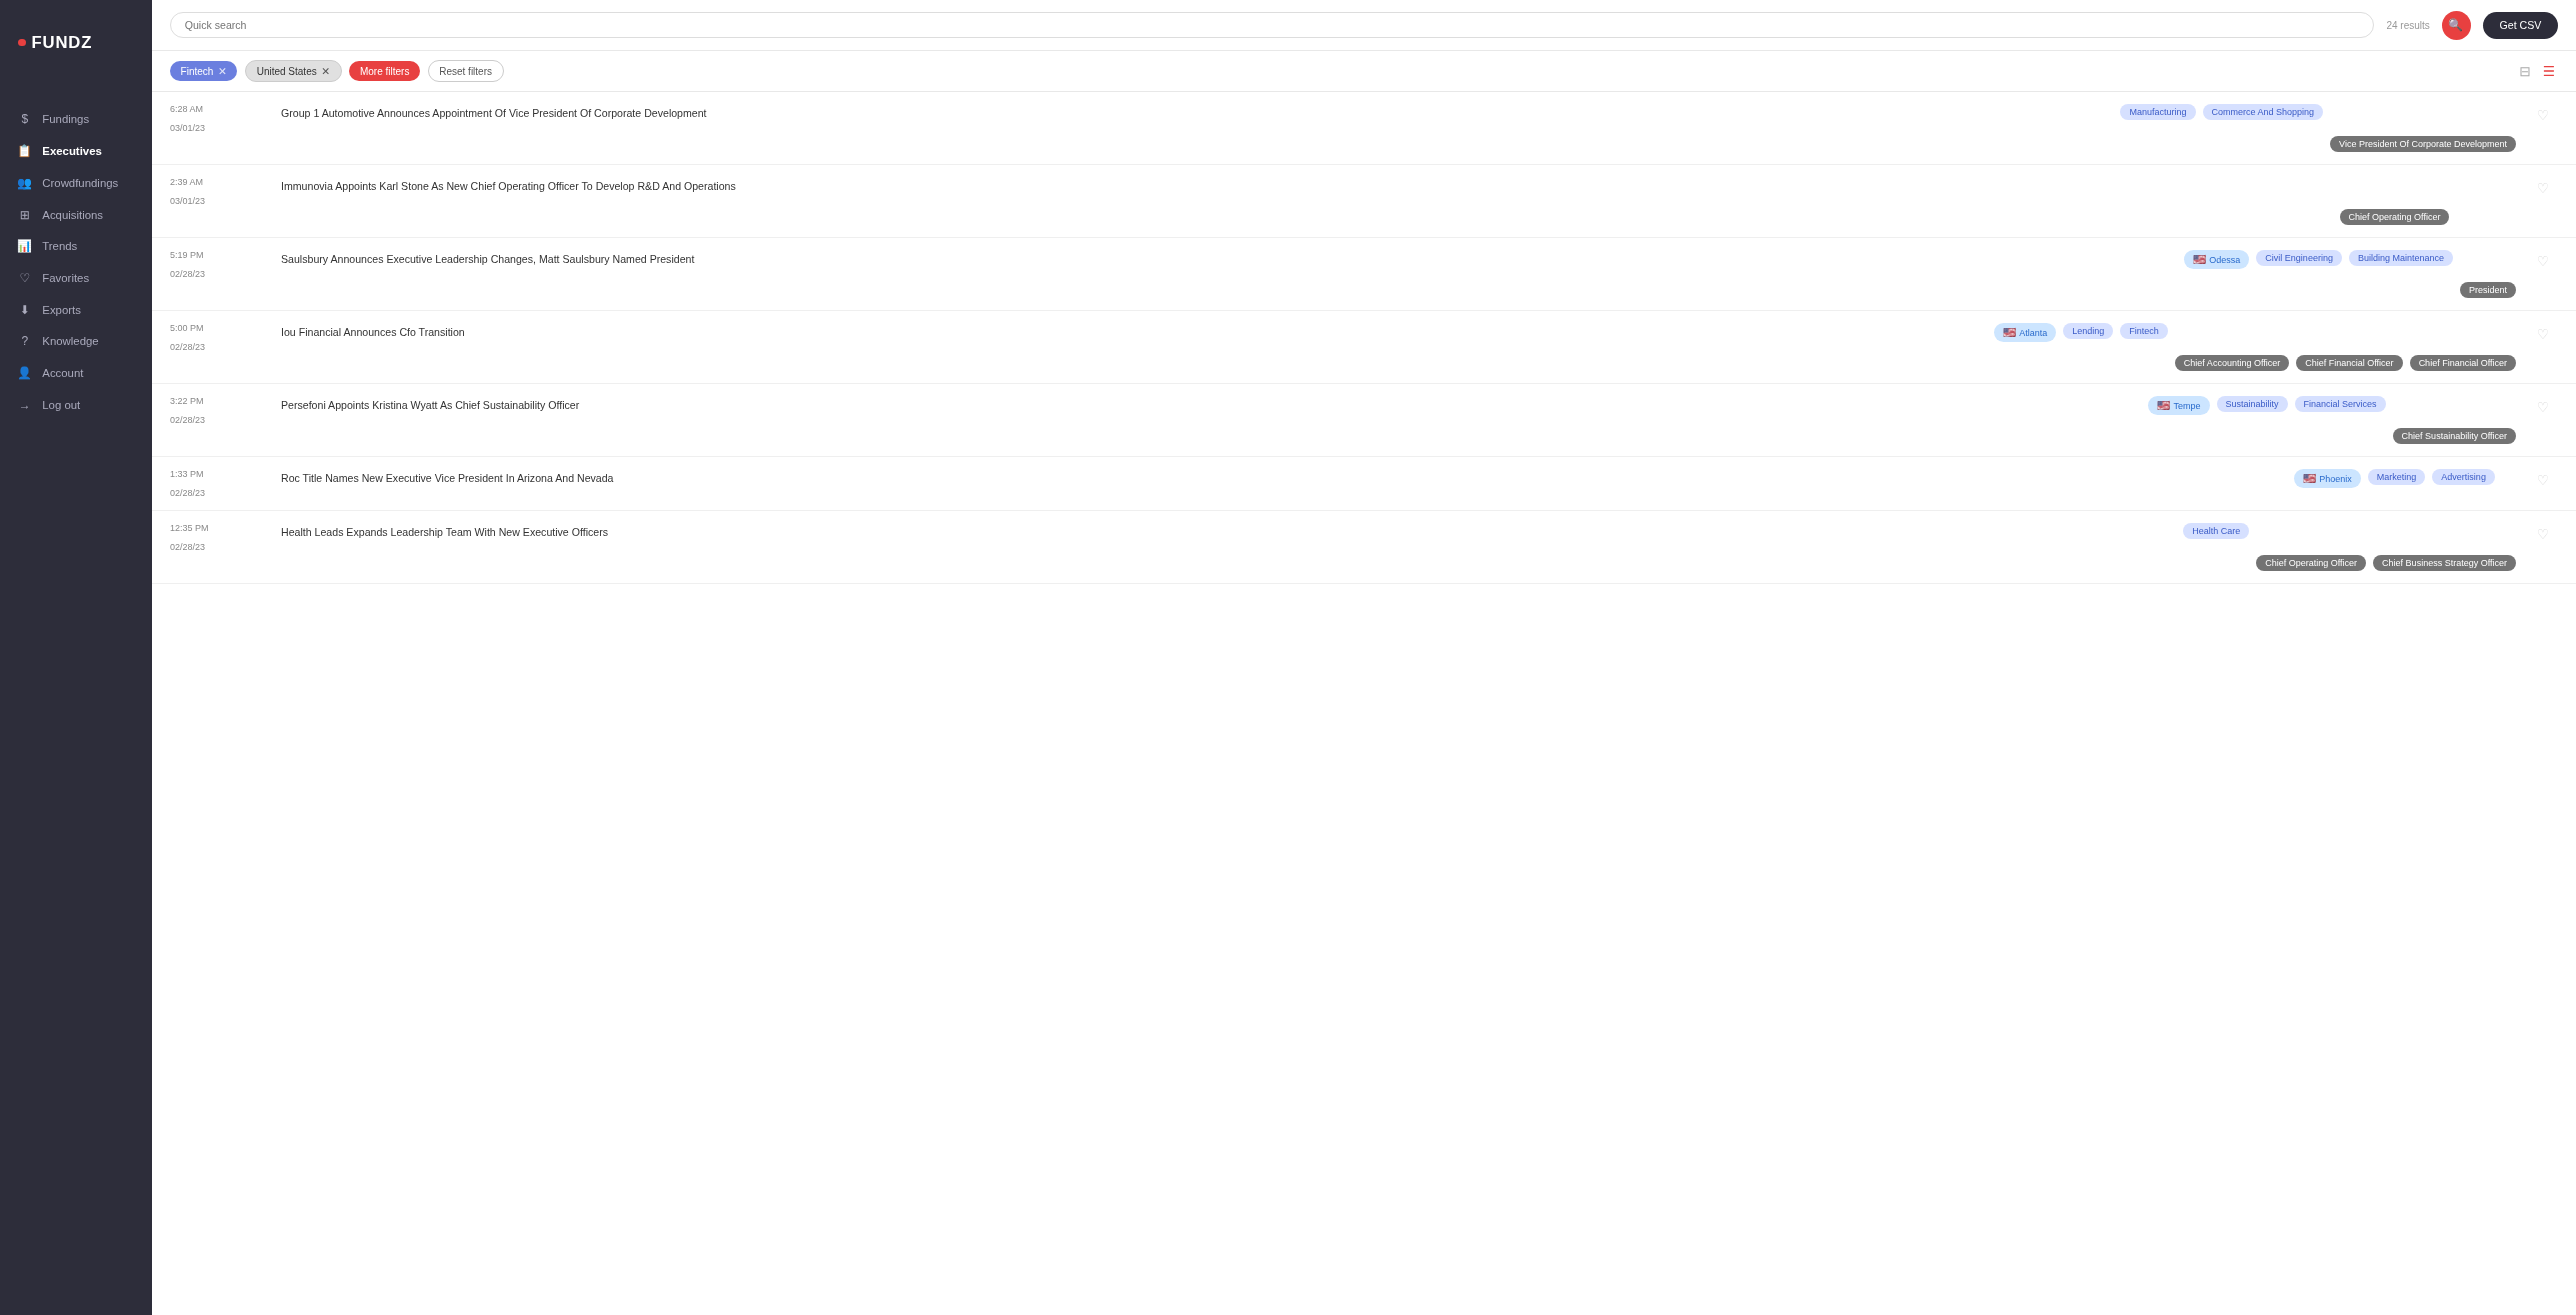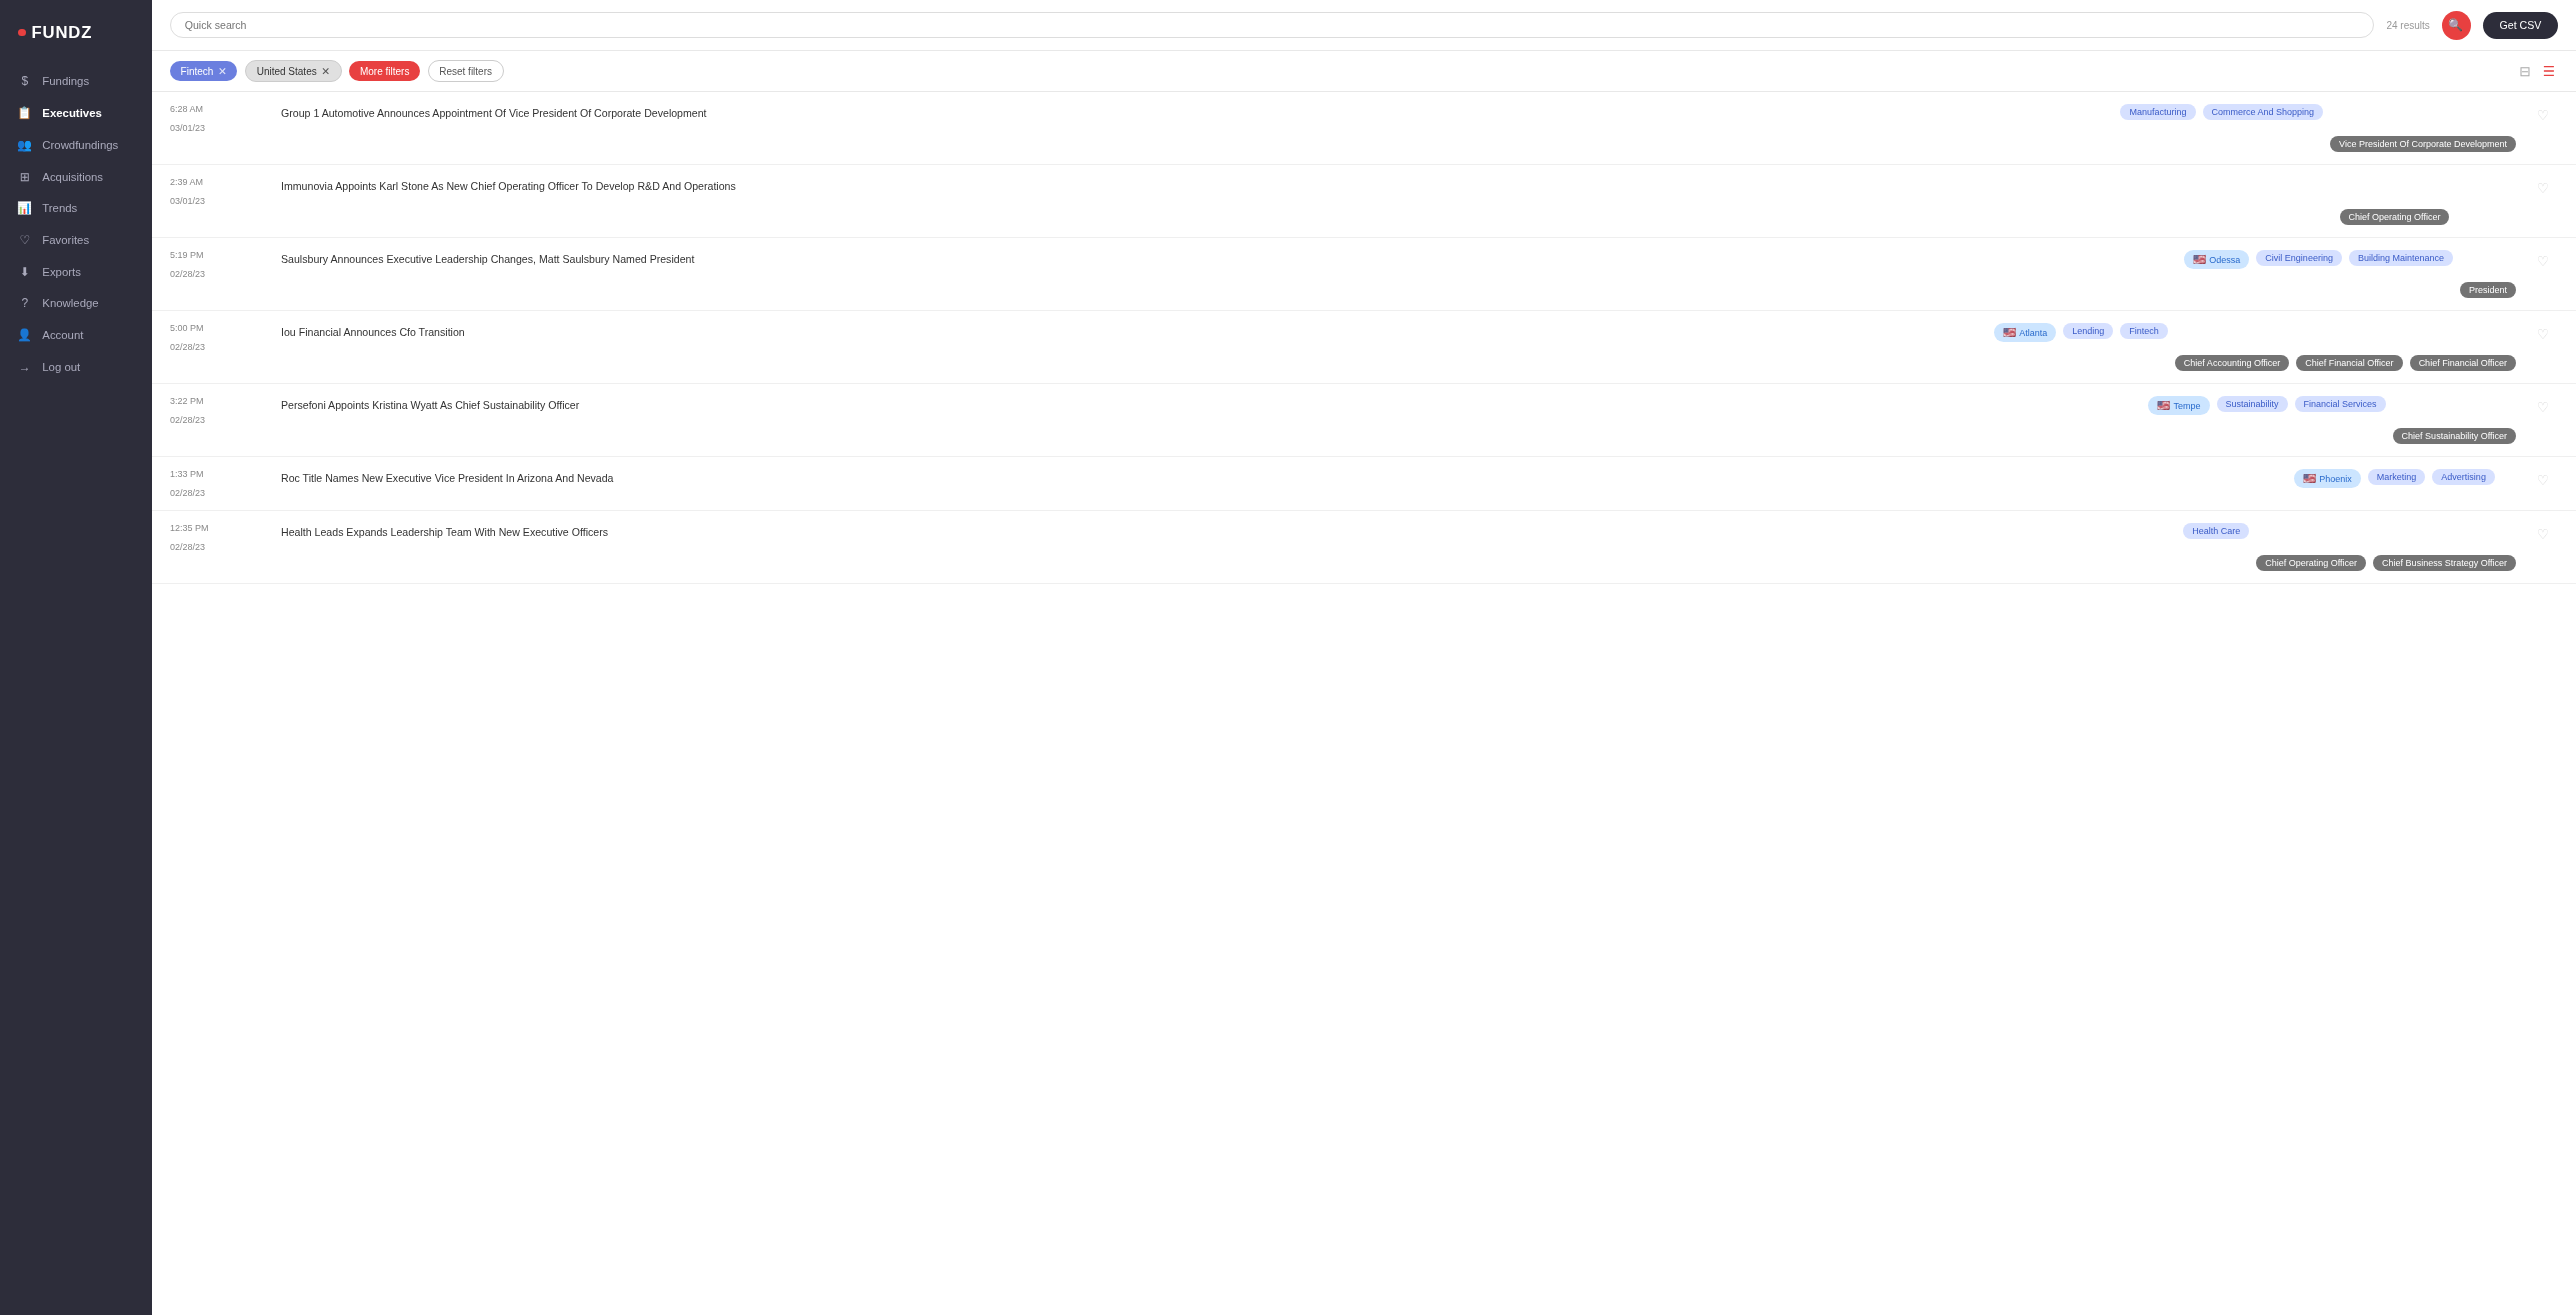--- a/index.html
+++ b/index.html
@@ -5,21 +5,22 @@
     * { box-sizing: border-box; margin: 0; padding: 0; }
     body { font-family: -apple-system, BlinkMacSystemFont, 'Segoe UI', sans-serif; display: flex; height: 100vh; background: #f5f5f5; }
 
     
     .sidebar {
       width: 152px;
       min-width: 152px;
       background: #2d2d3a;
       display: flex;
       flex-direction: column;
-      padding: 15px 0;
+      padding: 25px 0;
+      gap: 28px;
     }
     .sidebar-logo {
       display: flex;
       align-items: center;
       padding: 7.6px 18px 23px 18px;
       color: white;
       font-size: 16.7px;
       font-weight: 700;
       letter-spacing: 0.8px;
     }

